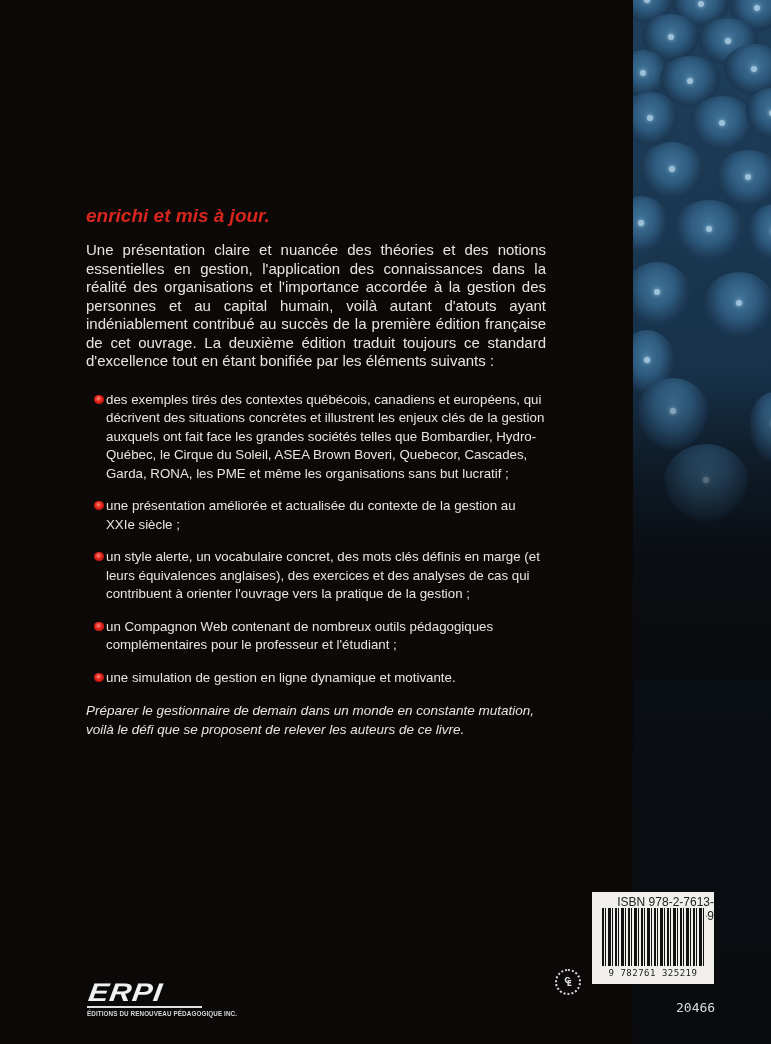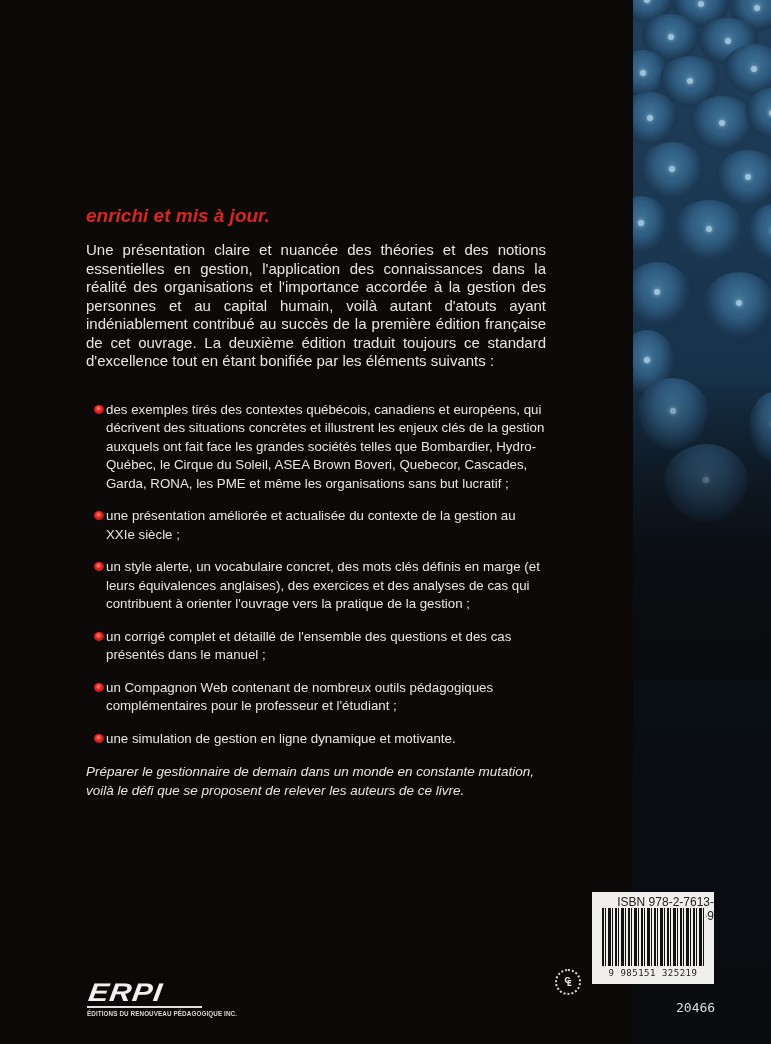--- a/index.html
+++ b/index.html
@@ -35,21 +35,21 @@
       position: absolute; left: 86px; top: 183px; width: 460px;
     }
     .headline {
       color: #d8261f; font-style: italic; font-weight: bold;
       font-size: 19px; line-height: 22px; margin: 0 0 14px 0;
     }
     .intro {
       color: #e8e4e2; font-size: 15px; line-height: 18.5px; margin: 0;
       text-align: justify;
     }
-    .features { list-style: none; margin: 30px 0 0 0; padding: 0; }
+    .features { list-style: none; margin: 20px 0 0 0; padding: 0; }
     .features li {
       position: relative; padding-left: 20px; color: #e8e4e2;
       font-size: 13.3px; line-height: 18.5px; margin-bottom: 14px;
     }
     .bullet {
       position: absolute; left: 8px; top: 4px; width: 10px; height: 9px;
       border-radius: 50%;
       background: radial-gradient(circle at 45% 40%, #ff8a80 0%, #e2231a 40%, #a10f0a 100%);
     }
     .closing {
@@ -147,21 +147,20 @@
     <li>
       <span class="bullet"></span>
       <span>une présentation améliorée et actualisée du contexte de la gestion au XXIe siècle ;</span>
     </li>
     <li>
       <span class="bullet"></span>
       <span>un style alerte, un vocabulaire concret, des mots clés définis en marge (et leurs équivalences anglaises), des exercices et des analyses de cas qui contribuent à orienter l'ouvrage vers la pratique de la gestion ;</span>
     </li>
     <li>
       <span class="bullet"></span>
-      <span>un corrigé complet et détaillé de l'ensemble des questions et des cas présentés dans le manuel ;</span>
     </li>
     <li>
       <span class="bullet"></span>
       <span>un Compagnon Web contenant de nombreux outils pédagogiques complémentaires pour le professeur et l'étudiant ;</span>
     </li>
     <li>
       <span class="bullet"></span>
       <span>une simulation de gestion en ligne dynamique et motivante.</span>
     </li>
   </ul>
@@ -177,16 +176,16 @@
   <div class="logo-sub">ÉDITIONS DU RENOUVEAU PÉDAGOGIQUE INC.</div>
 </div>
 
 <div class="printed-badge">
   <span>₠</span>
 </div>
 
 <div class="barcode-box">
   <div class="isbn-text">ISBN 978-2-7613-2521-9</div>
   <div class="bars"></div>
-  <div class="barcode-digits">9 985151 325219</div>
+  <div class="barcode-digits">9 782761 325219</div>
 </div>
 
 <div class="code-number">20466</div>
 
 </body></html>

